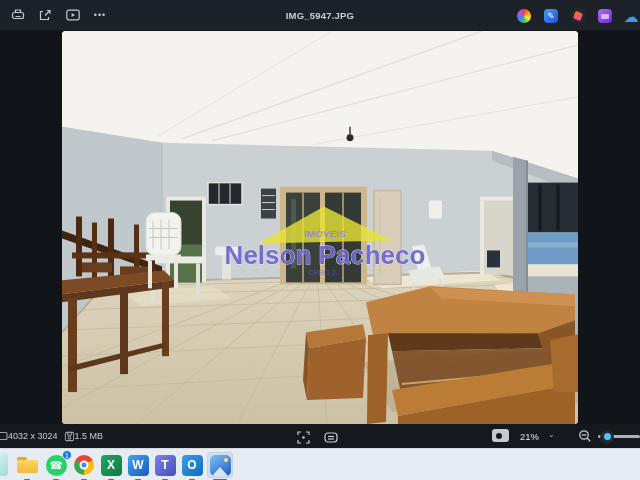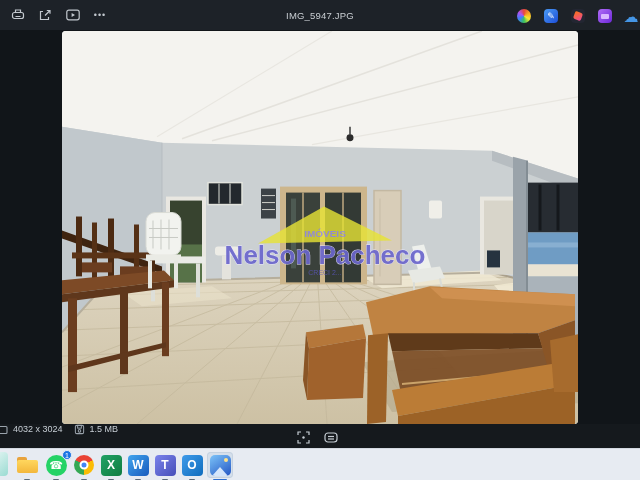--- a/index.html
+++ b/index.html
@@ -4,39 +4,39 @@
 <style>
   * { margin:0; padding:0; box-sizing:border-box; }
   html,body { width:640px; height:480px; overflow:hidden; }
   body { font-family:"Liberation Sans", sans-serif; background:#14181c; position:relative; }
   .screen { position:absolute; inset:0; width:640px; height:480px; }
 
   
   .toolbar { position:absolute; top:0; left:0; width:640px; height:30px; background:#1d2228; display:flex; align-items:center; }
   .tb-btn { position:absolute; top:4px; width:24px; height:22px; display:flex; align-items:center; justify-content:center; border-radius:4px; cursor:pointer; }
   .tb-btn svg { stroke:#c2c8ce; fill:none; stroke-width:1.2; }
-  .title { position:absolute; top:0; left:0; width:640px; height:30px; display:flex; align-items:center; justify-content:center; color:#c9ced3; font-size:9.5px; letter-spacing:.2px; pointer-events:none; }
+  .title { position:absolute; top:0; left:0; width:640px; height:30px; display:flex; align-items:center; justify-content:center; color:#c9ced3; font-size:9.5px; letter-spacing:.2px; pointer-events:none;font-weight:bold; }
   .more-dots { color:#c2c8ce; font-size:9px; letter-spacing:1px; }
   .app-ic { position:absolute; top:9px; width:14px; height:14px; border-radius:4px; cursor:pointer; display:flex; align-items:center; justify-content:center; font-size:9px; line-height:1; }
   .ic-photoslogo { border-radius:50%; background:conic-gradient(#e8453c,#f5a623,#f7e733,#39c25e,#3b82f6,#a855f7,#e8453c); }
   .ic-designer { background:linear-gradient(135deg,#4a9bf5,#1d4ed8); color:#fff; }
   .ic-clip { background:#232632; }
   .ic-clip i { display:block; width:8px; height:8px; border-radius:2px; background:linear-gradient(135deg,#f97316,#ec4899); transform:rotate(20deg); }
   .ic-gallery { background:linear-gradient(135deg,#b06cf7,#6d28d9); }
   .ic-gallery i { display:block; width:8px; height:5px; border-radius:1px; background:#d9b6ff; }
   .ic-cloud { color:#4596e6; font-size:15px; background:transparent; }
 
   
   .canvas { position:absolute; top:30px; left:0; width:640px; height:394px; background:#111519; }
   .photo { position:absolute; top:1px; left:62px; width:516px; height:393px; border-radius:4px; overflow:hidden; background:#cdd2d4; cursor:grab; }
   .photo svg { display:block; width:100%; height:100%; }
 
   
   .statusbar { position:absolute; top:424px; left:0; width:640px; height:24px; background:#15191d; color:#c6cdd4; font-size:9px; }
-  .sb-left { position:absolute; left:0; top:0; height:24px; display:flex; align-items:flex-start; gap:5px; }
+  .sb-left { position:absolute; left:0; top:0; height:24px; display:flex; align-items:center; }
   .sb-text { color:#c6cdd4; }
   .sb-ic svg { stroke:#9aa3ac; fill:none; stroke-width:1.1; display:block; }
   .sb-center-ic { position:absolute; top:5px; width:22px; height:16px; display:flex; align-items:center; justify-content:center; cursor:pointer; border-radius:3px; }
   .zoom-group { position:absolute; right:0; top:0; height:24px; width:150px; }
   .thumb-toggle { position:absolute; left:2px; top:5px; width:17px; height:13px; background:#c3cad1; border-radius:3px; cursor:pointer; }
   .thumb-toggle i { position:absolute; left:4px; top:3.5px; width:6px; height:6px; border-radius:50%; background:#15191d; }
   .zoom-val { position:absolute; left:30px; top:0; height:24px; display:flex; align-items:center; gap:9px; cursor:pointer; color:#dfe3e8; font-size:9.5px; }
   .chev { font-size:8px; color:#aab2ba; margin-top:-3px; }
   .zoom-out-ic { position:absolute; left:88px; top:5px; width:14px; height:14px; cursor:pointer; }
   .slider { position:absolute; left:108px; top:11px; width:42px; height:3px; background:#aab2ba; border-radius:2px; cursor:pointer; }
@@ -298,20 +298,41 @@
       </svg>
     </div>
     <div class="sb-center-ic" style="left:320px">
       <svg width="14" height="13" viewBox="0 0 14 13" stroke="#c6cdd4" fill="none" stroke-width="1.2">
         <rect x="1" y="2" width="12" height="9" rx="3"></rect>
           <line x1="4" y1="5.5" x2="10" y2="5.5"></line>
           <line x1="4" y1="8" x2="10" y2="8"></line>
       </svg>
     </div>
 
+    <div class="zoom-group">
+      <div class="thumb-toggle">
+          <i></i>
+        </div>
+      <div class="zoom-val">
+        <span>21%</span>
+        <span class="chev">⌄</span>
+      </div>
+      <div class="zoom-out-ic">
+        <svg width="14" height="14" viewBox="0 0 14 14" stroke="#c6cdd4" fill="none" stroke-width="1.3">
+          <circle cx="6" cy="6" r="4.2"></circle>
+            <line x1="3.8" y1="6" x2="8.2" y2="6"></line>
+            <line x1="9.3" y1="9.3" x2="12.2" y2="12.2"></line>
+        </svg>
+      </div>
+      <div class="slider">
+        <div class="thumb">
+            <i></i>
+          </div>
+      </div>
+    </div>
   </div>
 
   <div class="taskbar">
     <div class="partial"></div>
 
     <div class="tk" style="left:14px">
       <div class="folder">
           <div class="back"></div>
           <div class="front"></div>
         </div>

